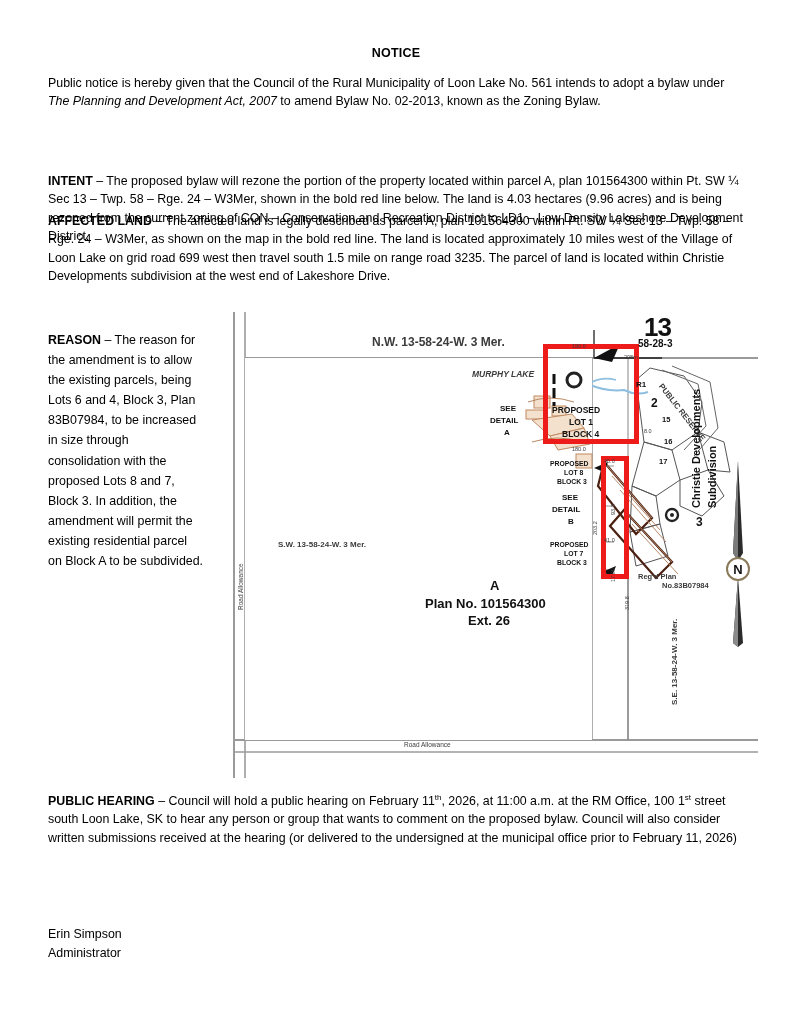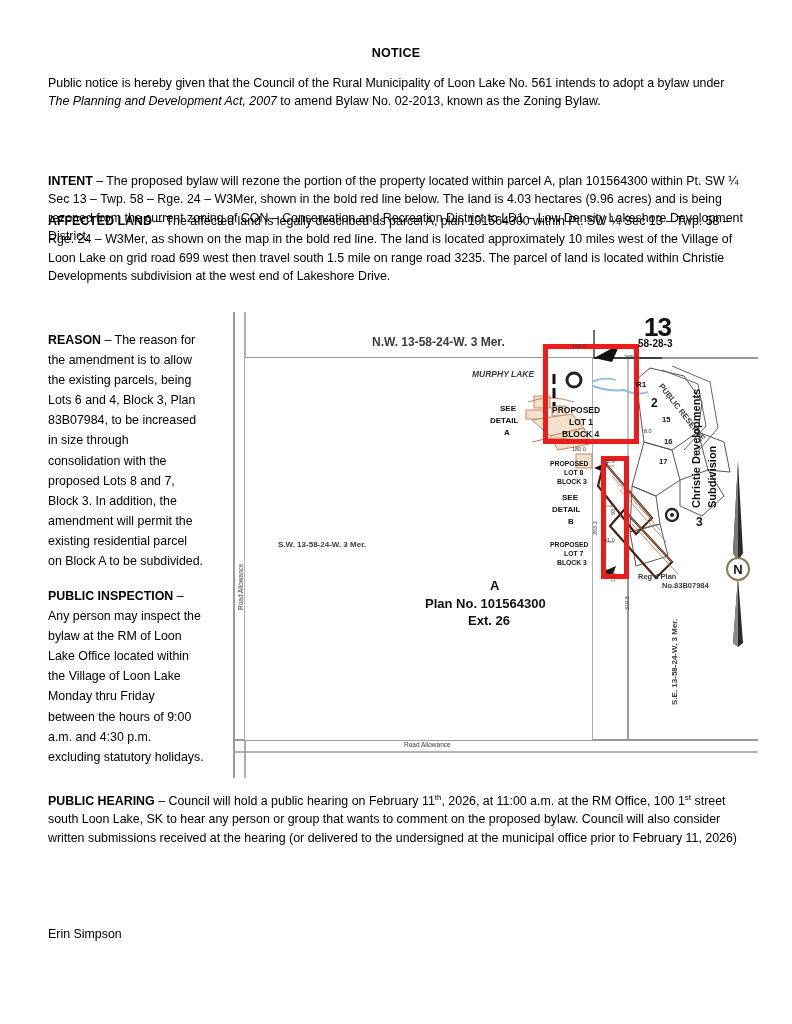--- a/index.html
+++ b/index.html
@@ -144,23 +144,20 @@
   </div>
 
   <div class="para" id="p-affect">
     <b>AFFECTED LAND</b><span> – The affected land is legally described as parcel A, plan 101564300 within Pt. SW ¼ Sec 13 – Twp. 58 – Rge. 24 – W3Mer, as shown on the map in the bold red line.  The land is located approximately 10 miles west of the Village of Loon Lake on grid road 699 west then travel south 1.5 mile on range road 3235. The parcel of land is located within Christie Developments subdivision at the west end of Lakeshore Drive.</span>
   </div>
 
   <div class="col-left" id="p-reason">
     <b>REASON</b><span> – The reason for the amendment is to allow the existing parcels, being Lots 6 and 4, Block 3, Plan 83B07984, to be increased in size through consolidation with the proposed Lots 8 and 7, Block 3. In addition, the amendment will permit the existing residential parcel on Block A to be subdivided.</span>
   </div>
 
-  <div class="col-left" id="p-inspect">
-    <b>PUBLIC INSPECTION</b><span> – Any person may inspect the bylaw at the RM of Loon Lake Office located within the Village of Loon Lake Monday thru Friday between the hours of 9:00 a.m. and 4:30 p.m. excluding statutory holidays.</span>
-  </div>
 
   <div class="map">
     <svg class="map-svg" viewBox="0 0 528 470">
 
       <g stroke="#9a9a9a" fill="none">
         <line x1="2" y1="2" x2="2" y2="468" stroke-width="2"></line>
         <line x1="13" y1="2" x2="13" y2="468" stroke-width="1.6"></line>
         <line x1="2" y1="430" x2="526" y2="430" stroke-width="2"></line>
         <line x1="2" y1="442" x2="526" y2="442" stroke-width="1.6"></line>
         <line x1="13" y1="48" x2="526" y2="48" stroke-width="2"></line>
@@ -316,15 +313,16 @@
 
   </div>
 
   <div class="para" id="p-hearing">
     <b>PUBLIC HEARING</b><span> – Council will hold a public hearing on February 11</span><span class="sup">th</span><span>, 2026, at 11:00 a.m. at the RM Office, 100 1</span><span class="sup">st</span><span> street south Loon Lake, SK to hear any person or group that wants to comment on the proposed bylaw. Council will also consider written submissions received at the hearing (or delivered to the undersigned at the municipal office prior to February 11, 2026)</span>
   </div>
 
 
   <div class="para" id="p-sign">
     <div>Erin Simpson</div>
+    <div>Administrator</div>
   </div>
 
 </div>
 
 </body></html>

